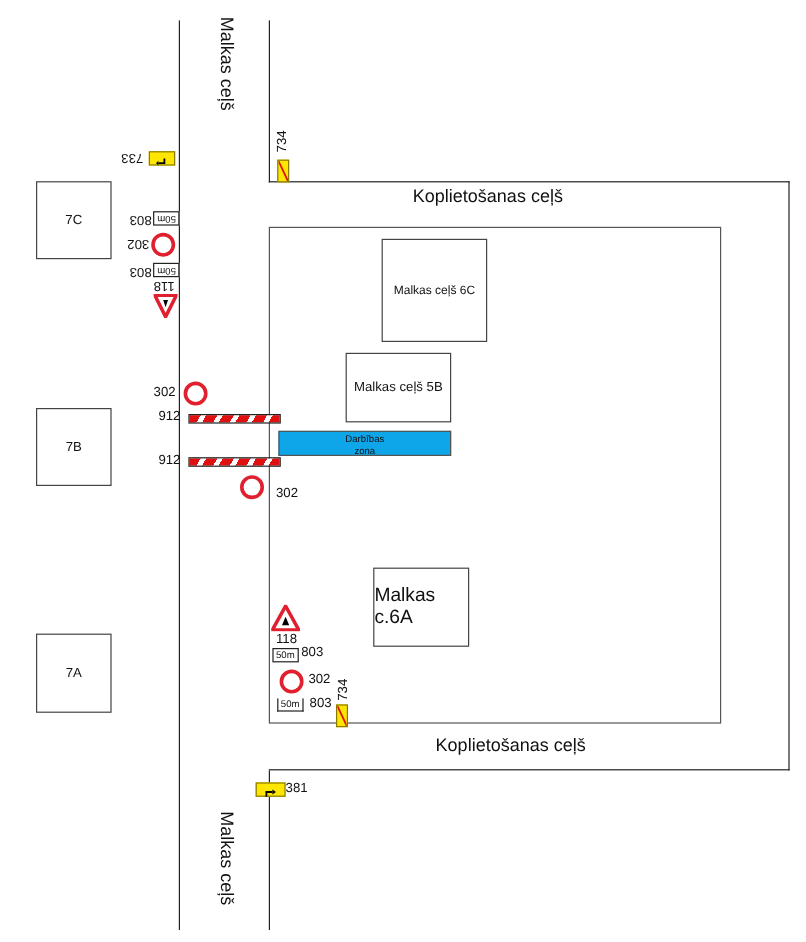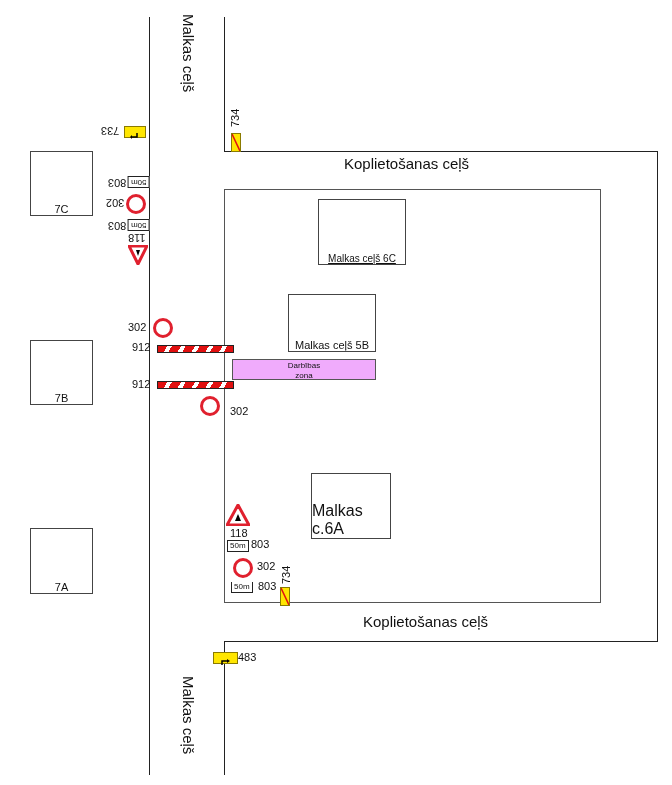--- a/index.html
+++ b/index.html
@@ -2,35 +2,35 @@
 <html><head>
 <meta charset="utf-8">
 <style>
   html, body { margin:0; padding:0; background:#fff; }
   body { width:672px; height:785px; position:relative; overflow:hidden;
          font-family:"Liberation Sans", sans-serif; color:#111; }
   .abs { position:absolute; }
   .vline { position:absolute; width:0; border-left:1.5px solid #222; }
   .hline { position:absolute; height:0; border-top:1.5px solid #222; }
   .bldg { position:absolute; border:1.5px solid #444; background:#fff;
-          display:flex; align-items:flex-end; justify-content:center;
+          display:flex; align-items:center; justify-content:center;
           font-size:11px; box-sizing:border-box; }
   .road-name { position:absolute; font-size:15px; white-space:nowrap; }
   .rot90 { transform:rotate(90deg); transform-origin:left top; }
   .rot180 { transform:rotate(180deg); }
   .rotm90 { transform:rotate(-90deg); transform-origin:left top; }
   .lbl { position:absolute; font-size:11px; white-space:nowrap; }
   .sign302 { position:absolute; width:14px; height:14px; border:3px solid #e0202e;
              border-radius:50%; background:#fff; }
   .barrier { position:absolute; height:6px; border:1px solid #222;
              background:repeating-linear-gradient(120deg,#e01010 0 8px,#fff 8px 12px); }
   .plate50 { position:absolute; font-size:8px; border:1px solid #222;
              background:#fff; padding:0 2px; line-height:10px; }
   .yellow-sign { position:absolute; background:#ffe600; border:1px solid #8a7a00; }
-  .zone { position:absolute; background:#f0abfc; border:1.5px solid #555; box-sizing:border-box;
+  .zone { position:absolute; background:#0ea5e9; border:1.5px solid #555; box-sizing:border-box;
           font-size:8px; text-align:center; line-height:10px; padding-top:1px; }
 </style>
 </head>
 <body>
 
 <div class="vline" style="left:149px; top:17px; height:758px;"></div>
 <div class="vline" style="left:224px; top:17px; height:135px;"></div>
 <div class="vline" style="left:224px; top:642px; height:133px;"></div>
 <div class="hline" style="left:224px; top:151px; width:434px;"></div>
 <div class="vline" style="left:657px; top:151px; height:491px;"></div>
@@ -46,21 +46,21 @@
 <div class="bldg" style="left:30px; top:151px; width:63px; height:65px;">
     <span>7C</span>
   </div>
 <div class="bldg" style="left:30px; top:340px; width:63px; height:65px;">
     <span>7B</span>
   </div>
 <div class="bldg" style="left:30px; top:528px; width:63px; height:66px;">
     <span>7A</span>
   </div>
 
-<div class="bldg" style="left:318px; top:199px; width:88px; height:66px; font-size:10px;text-decoration:underline;">
+<div class="bldg" style="left:318px; top:199px; width:88px; height:86px; font-size:10px;">
     <span>Malkas ceļš 6C</span>
   </div>
 <div class="bldg" style="left:288px; top:294px; width:88px; height:58px;">
     <span>Malkas ceļš 5B</span>
   </div>
 <div class="bldg" style="left:311px; top:473px; width:80px; height:66px; font-size:16px;">
     <span>Malkas c.6A</span>
   </div>
 
 <div class="zone" style="left:232px; top:359px; width:144px; height:21px;">
@@ -124,13 +124,13 @@
       <line x1="0" y1="0" x2="8" y2="17" stroke="#e01010" stroke-width="1.5"></line>
     </svg>
 </div>
 
 <div class="yellow-sign" style="left:213px; top:652px; width:23px; height:10px;">
   <svg width="23" height="10" viewBox="0 0 23 10">
       <path d="M8 8 V4 H13" stroke="#000" stroke-width="1.5" fill="none"></path>
       <path d="M13 2 L16 4 L13 6 Z" fill="#000"></path>
     </svg>
 </div>
-<div class="lbl" style="left:238px; top:651px;">483</div>
+<div class="lbl" style="left:238px; top:651px;">381</div>
 
 </body></html>

